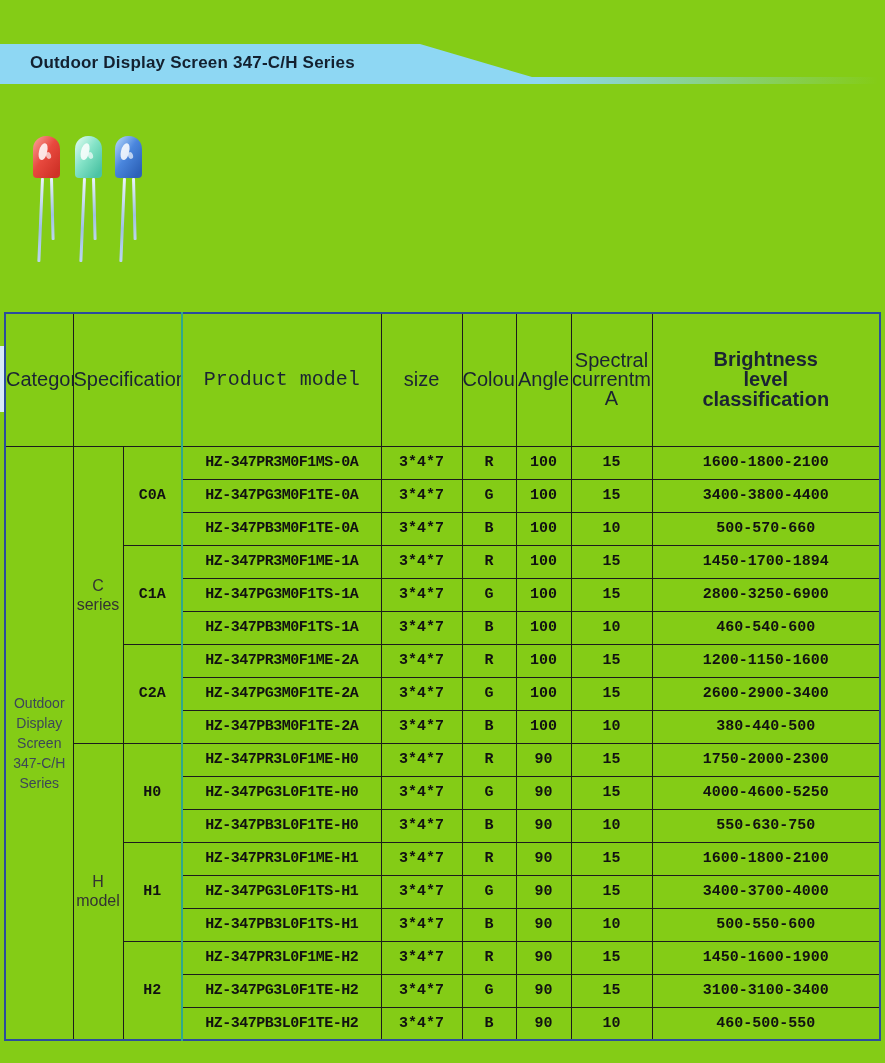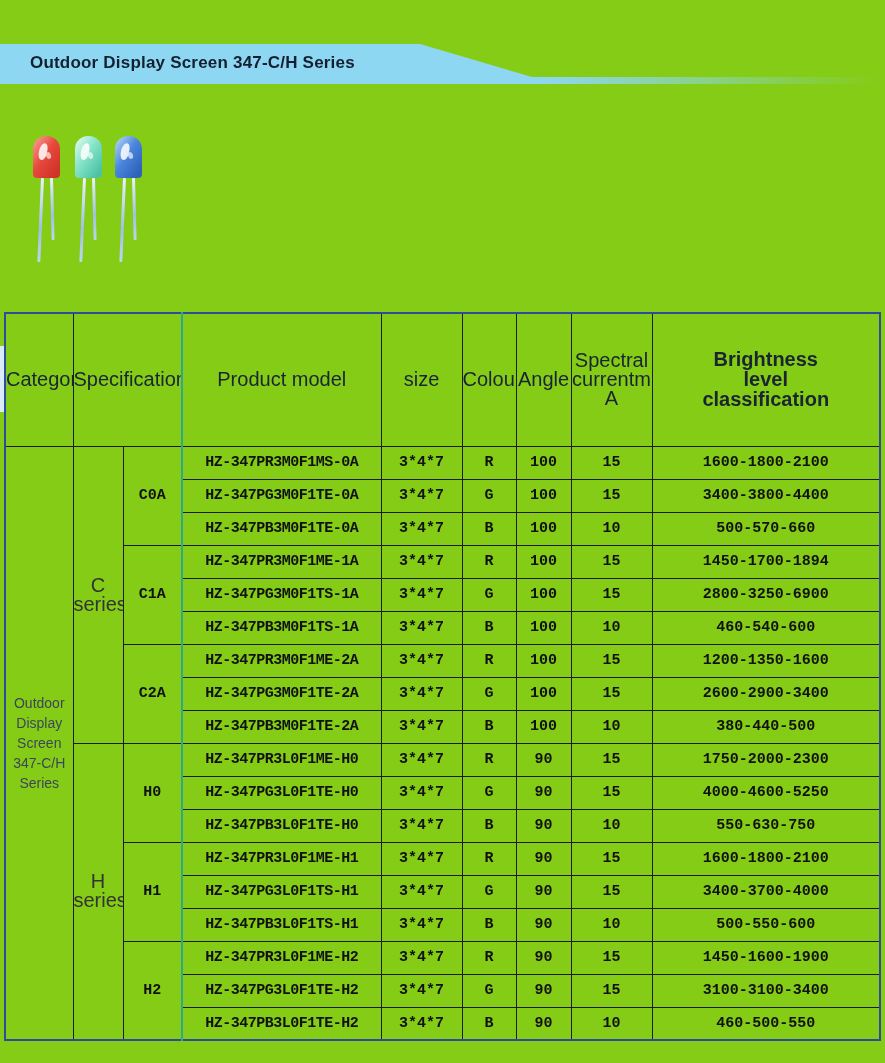--- a/index.html
+++ b/index.html
@@ -66,26 +66,26 @@
   table.spec col.c9{width:228px;}
   table.spec th,table.spec td{
     border:1px solid #1c1c1c;text-align:center;vertical-align:middle;
     padding:0;overflow:hidden;
   }
   table.spec thead tr{height:133px;}
   table.spec tbody tr{height:33px;}
   th.h{font-size:20px;font-weight:400;color:#1b2433;}
   th.h .hline{display:block;line-height:19px;}
   th.h .bw{display:inline-block;width:150px;line-height:20px;font-weight:bold;}
-  .tl{border-left:2px solid #2fa98c !important;}
+  .tl{border-left:2px solid #2fa98c !important;font-family:Liberation Mono, monospace;}
   td.cat{
     font-size:14px;color:#3c4658;line-height:20px;
     padding:0 2px;
   }
-  td.series{font-size:20px;color:#333;line-height:19px;padding:0 2px;}
+  td.series{font-size:16px;color:#333;line-height:19px;padding:0 2px;}
   td.group,td.model,td.num{
     font-family:"Liberation Mono","DejaVu Sans Mono",monospace;
     font-weight:bold;font-size:15px;color:#111;
   }
   td.model{letter-spacing:-0.5px;}
 </style>
 </head>
 <body>
 
 <div class="page">
@@ -205,40 +205,40 @@
         <td class="num">10</td>
         <td class="num">460-540-600</td>
       </tr>
       <tr>
         <td class="group" rowspan="3">C2A</td>
         <td class="model tl">HZ-347PR3M0F1ME-2A</td>
         <td class="num">3*4*7</td>
         <td class="num">R</td>
         <td class="num">100</td>
         <td class="num">15</td>
-        <td class="num">1200-1350-1600</td>
+        <td class="num">1200-1150-1600</td>
       </tr>
       <tr>
         <td class="model tl">HZ-347PG3M0F1TE-2A</td>
         <td class="num">3*4*7</td>
         <td class="num">G</td>
         <td class="num">100</td>
         <td class="num">15</td>
         <td class="num">2600-2900-3400</td>
       </tr>
       <tr>
         <td class="model tl">HZ-347PB3M0F1TE-2A</td>
         <td class="num">3*4*7</td>
         <td class="num">B</td>
         <td class="num">100</td>
         <td class="num">10</td>
         <td class="num">380-440-500</td>
       </tr>
       <tr>
-        <td class="series" rowspan="9">H series</td>
+        <td class="series" rowspan="9">H model</td>
         <td class="group" rowspan="3">H0</td>
         <td class="model tl">HZ-347PR3L0F1ME-H0</td>
         <td class="num">3*4*7</td>
         <td class="num">R</td>
         <td class="num">90</td>
         <td class="num">15</td>
         <td class="num">1750-2000-2300</td>
       </tr>
       <tr>
         <td class="model tl">HZ-347PG3L0F1TE-H0</td>

